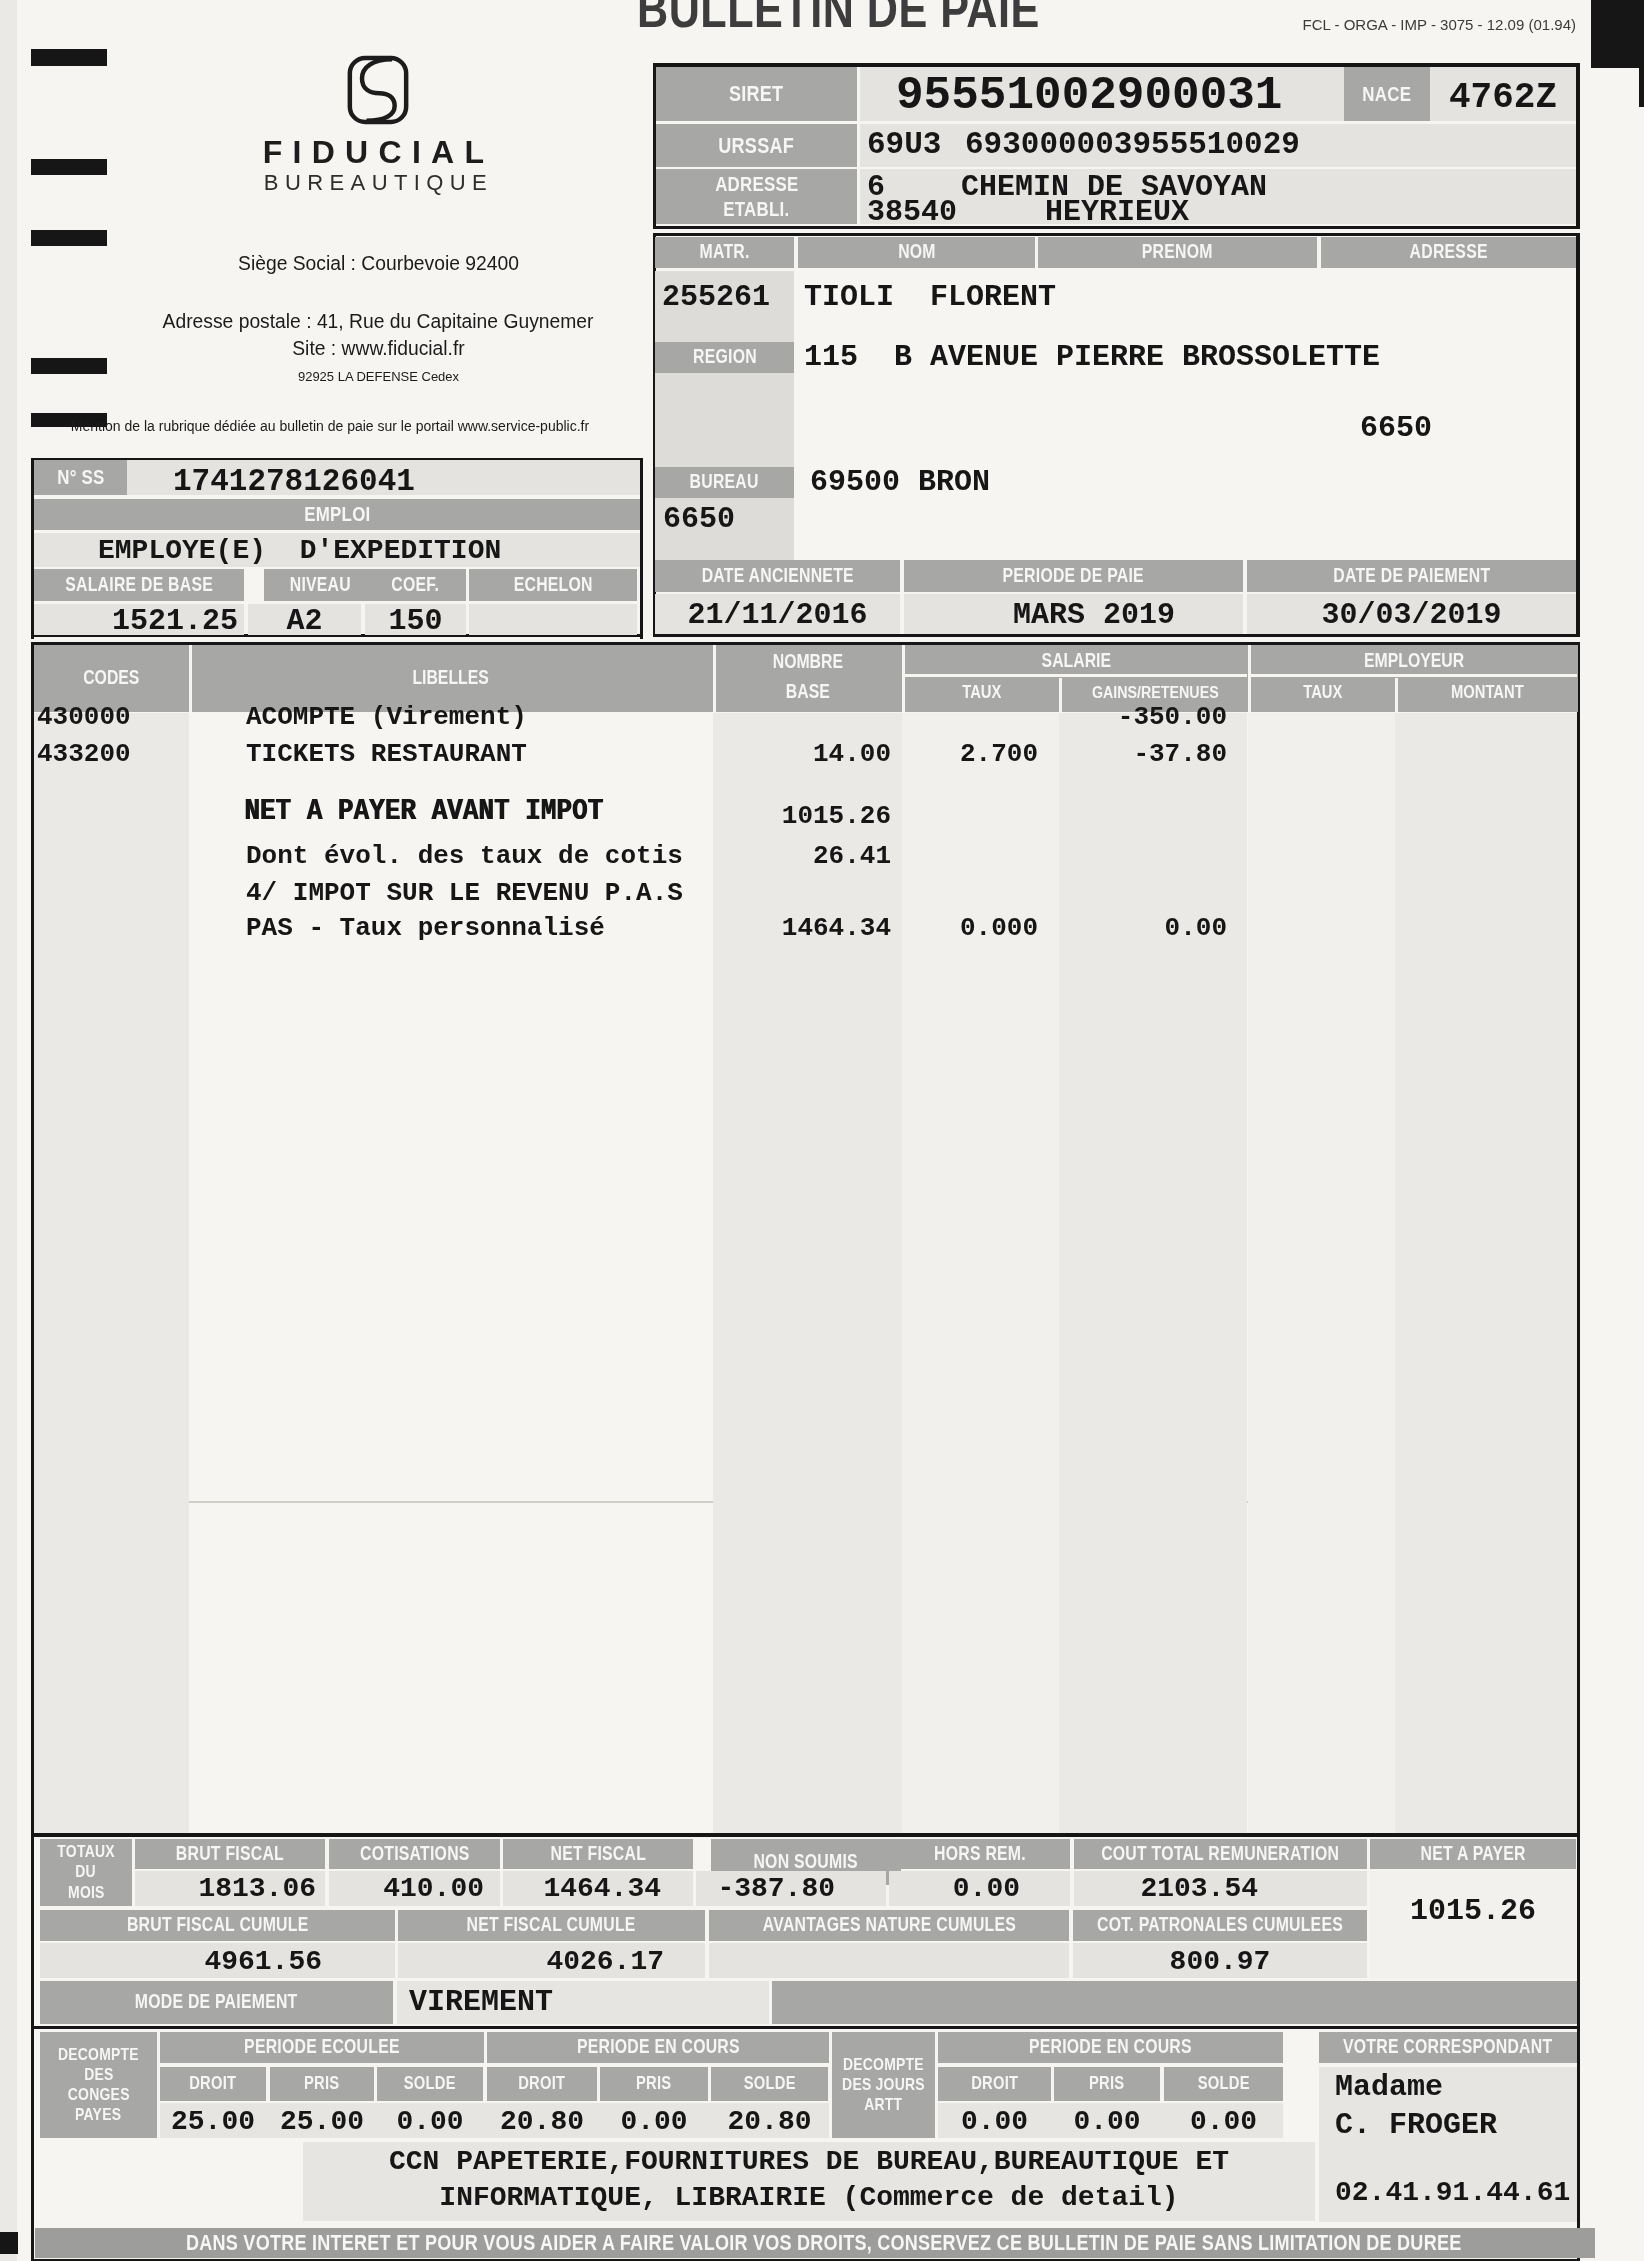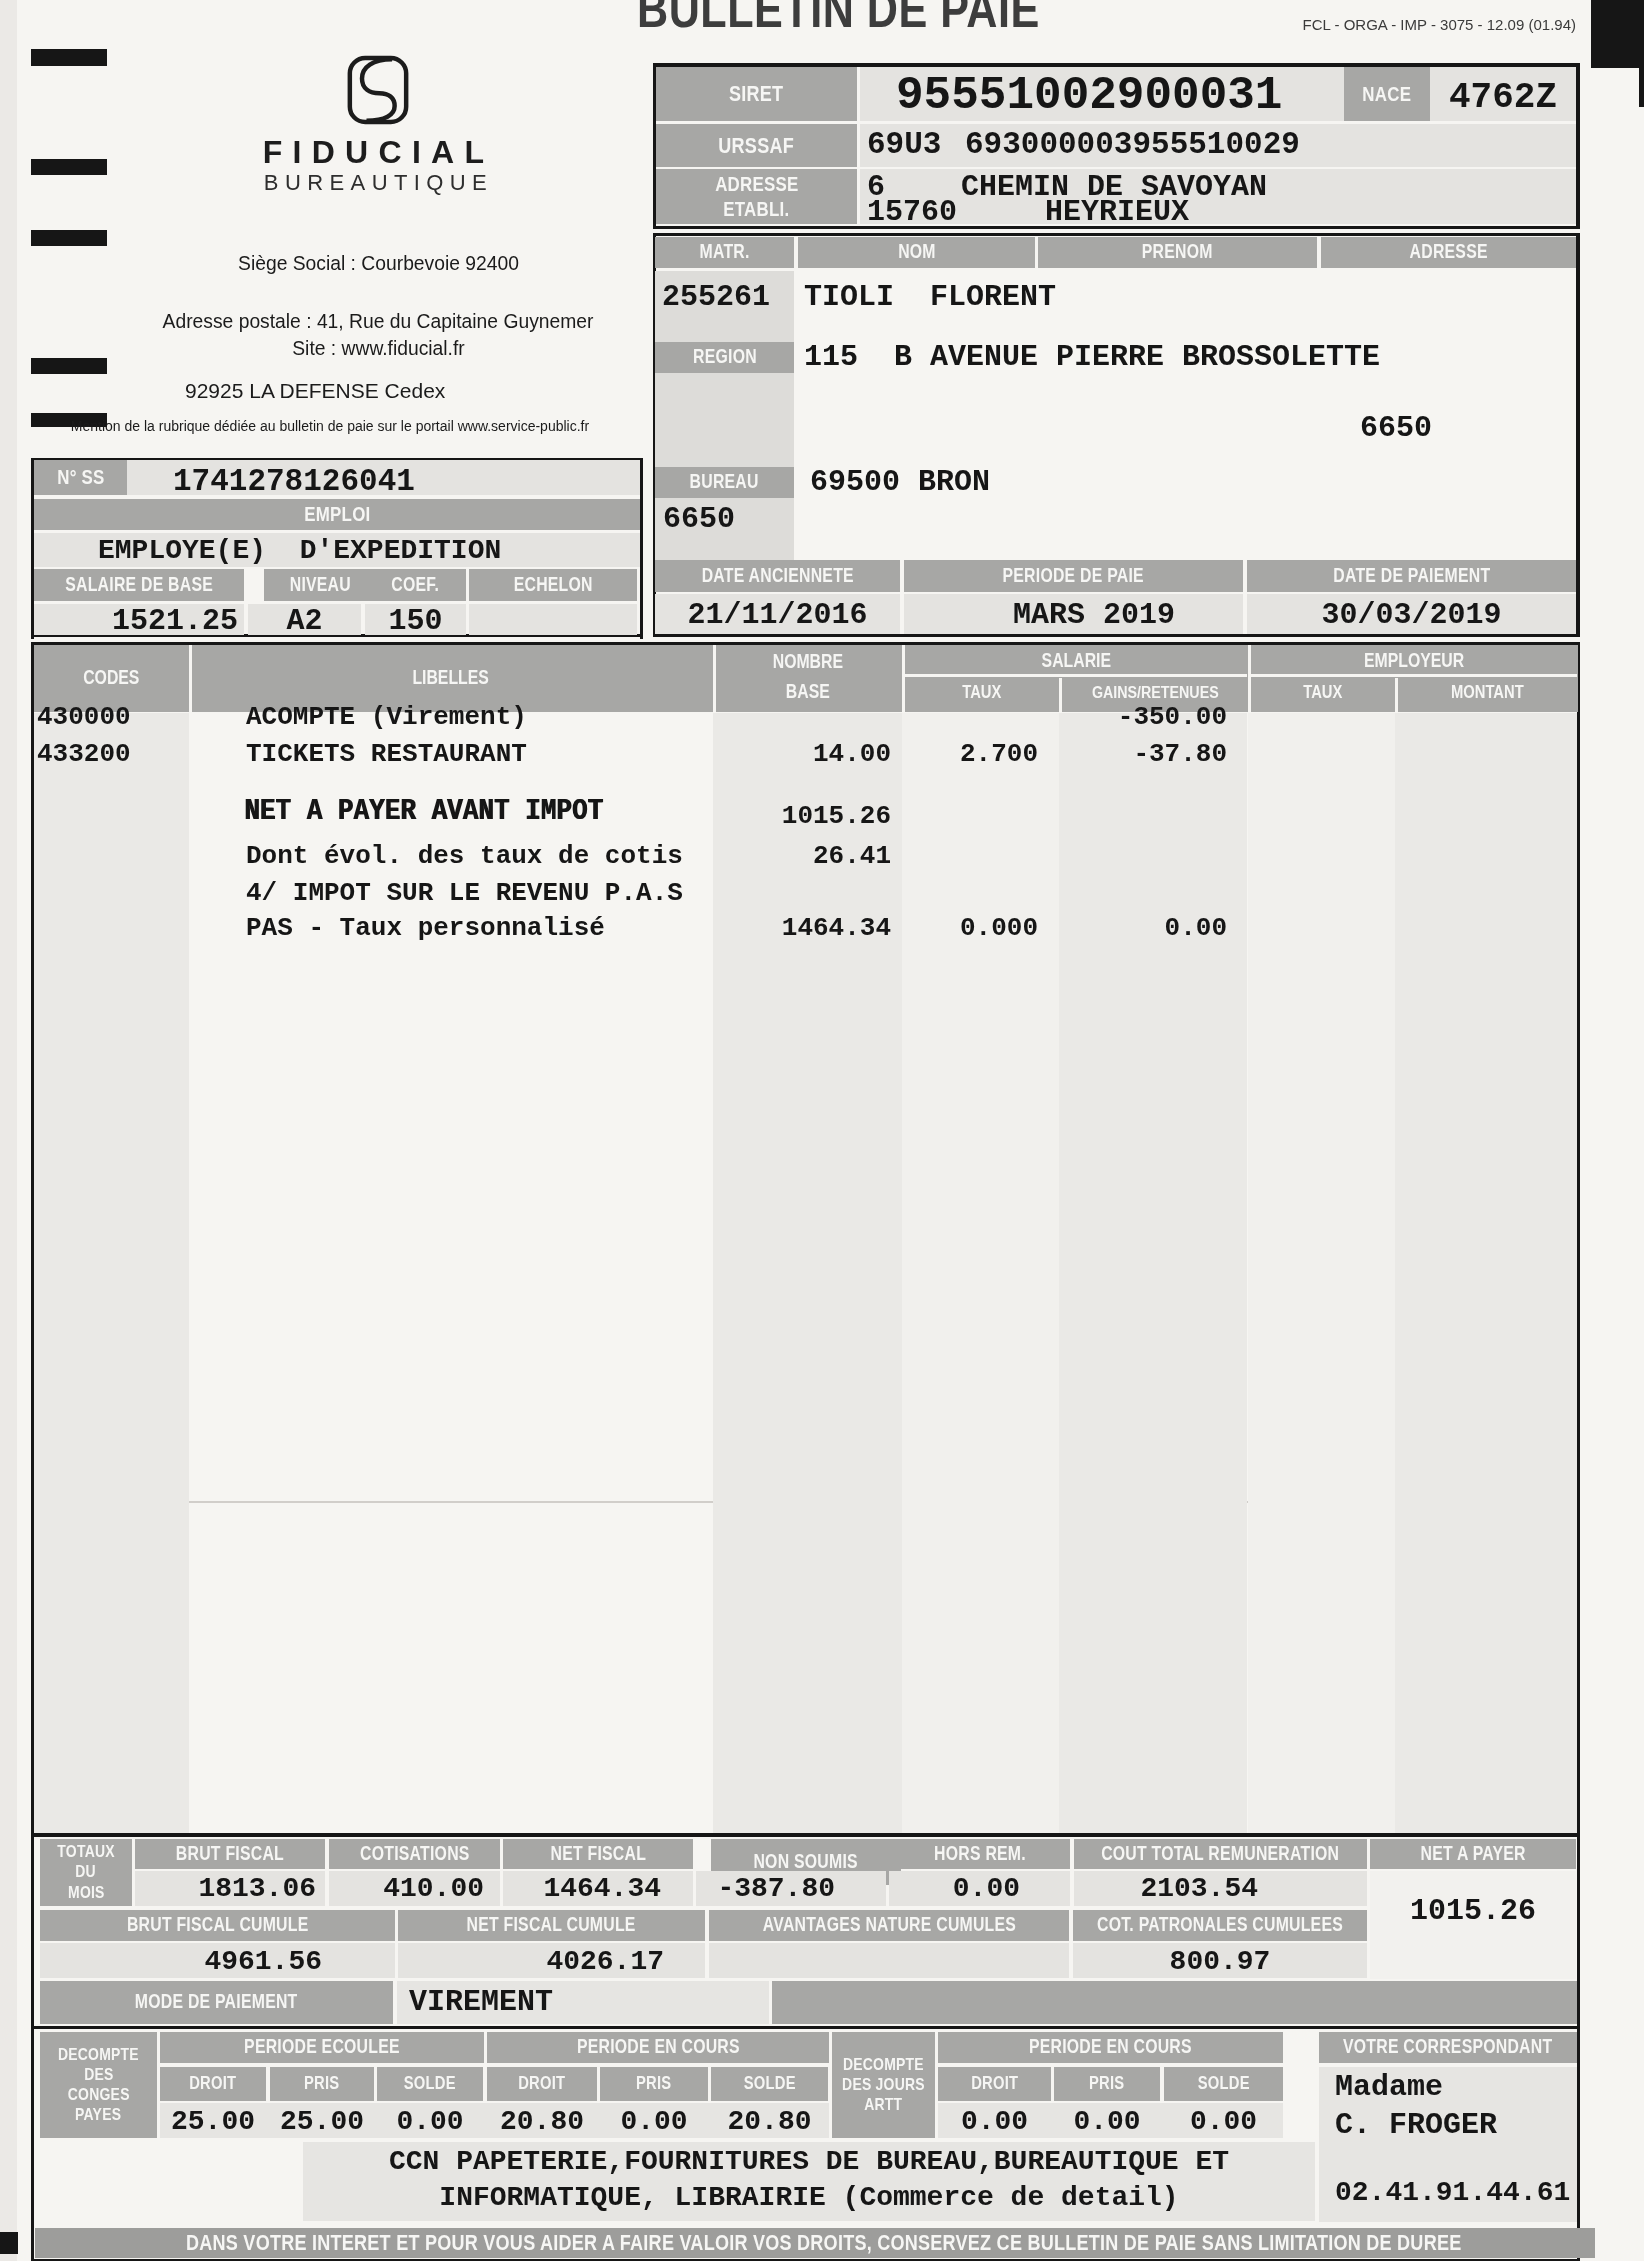--- a/index.html
+++ b/index.html
@@ -44,21 +44,21 @@
   <div class="abs" style="left:346px;top:54px;width:64px;height:72px;">
     <svg width="64" height="72" viewBox="0 0 100 112">
       <rect x="6" y="6" width="88" height="100" rx="24" fill="none" stroke="#1c1c1c" stroke-width="7"></rect>
       <path d="M 72 8 C 42 8 25 20 25 38 C 25 54 37 61 52 61 C 67 61 76 68 76 81 C 76 95 61 104 32 104" fill="none" stroke="#1c1c1c" stroke-width="7"></path>
     </svg>
   </div>
   <div class="sans" style="left:185px;top:134px;width:387px;text-align:center;font-size:32px;font-weight:700;letter-spacing:10.3px;color:#1d1d1d;">FIDUCIAL</div>
   <div class="sans" style="left:185px;top:170px;width:387px;text-align:center;font-size:22px;letter-spacing:6.4px;color:#2e2e2e;">BUREAUTIQUE</div>
   <div class="sans" style="left:185px;top:253px;width:387px;text-align:center;font-size:19.3px;">Siège Social : Courbevoie 92400</div>
   <div class="sans" style="left:88px;top:311px;width:580px;text-align:center;font-size:19.3px;">Adresse postale : 41, Rue du Capitaine Guynemer</div>
-  <div class="sans" style="left:185px;top:379px;width:387px;text-align:left;font-size:21px;">92925 LA DEFENSE Cedex</div>
+  <div class="sans" style="left:185px;top:369px;width:387px;text-align:center;font-size:13px;">92925 LA DEFENSE Cedex</div>
   <div class="sans" style="left:185px;top:338px;width:387px;text-align:center;font-size:19.3px;">Site : www.fiducial.fr</div>
   <div class="sans" style="left:27px;top:418px;width:606px;text-align:center;font-size:14px;">Mention de la rubrique dédiée au bulletin de paie sur le portail www.service-public.fr</div>
 
   <div class="bar" style="left:653px;top:63px;width:926px;height:3.9px;"></div>
   <div class="bar" style="left:653px;top:63px;width:2.6px;height:165px;"></div>
   <div class="bar" style="left:1576px;top:63px;width:3.9px;height:165px;"></div>
   <div class="bar" style="left:653px;top:226px;width:927px;height:2.6px;"></div>
 
   <div class="lite" style="left:860px;top:67px;width:716px;height:54px;"></div>
   <div class="hdr" style="left:656px;top:67px;width:201px;height:54px;">
@@ -77,21 +77,21 @@
   <div class="mono" style="left:867px;top:129px;font-size:31px;">69U3</div>
   <div class="mono" style="left:965px;top:129px;font-size:31px;">693000003955510029</div>
 
   <div class="lite" style="left:860px;top:169px;width:716px;height:55px;"></div>
   <div class="hdr" style="left:656px;top:169px;width:201px;height:55px;">
     <span class="t" style="font-size:20.6px;">ADRESSE</span>
     <span class="t" style="font-size:20.6px;">ETABLI.</span>
   </div>
   <div class="mono" style="left:867px;top:172px;font-size:30px;">6</div>
   <div class="mono" style="left:961px;top:172px;font-size:30px;">CHEMIN DE SAVOYAN</div>
-  <div class="mono" style="left:867px;top:197px;font-size:30px;">15760</div>
+  <div class="mono" style="left:867px;top:197px;font-size:30px;">38540</div>
   <div class="mono" style="left:1045px;top:197px;font-size:30px;">HEYRIEUX</div>
 
   <div class="bar" style="left:653px;top:233px;width:926px;height:2.6px;"></div>
   <div class="bar" style="left:653px;top:233px;width:2.6px;height:404px;"></div>
   <div class="bar" style="left:1576px;top:233px;width:3.9px;height:404px;"></div>
   <div class="bar" style="left:653px;top:634px;width:927px;height:3.2px;"></div>
 
   <div class="hdr" style="left:655px;top:237px;width:139px;height:31px;">
     <span class="t">MATR.</span>
     </div>

